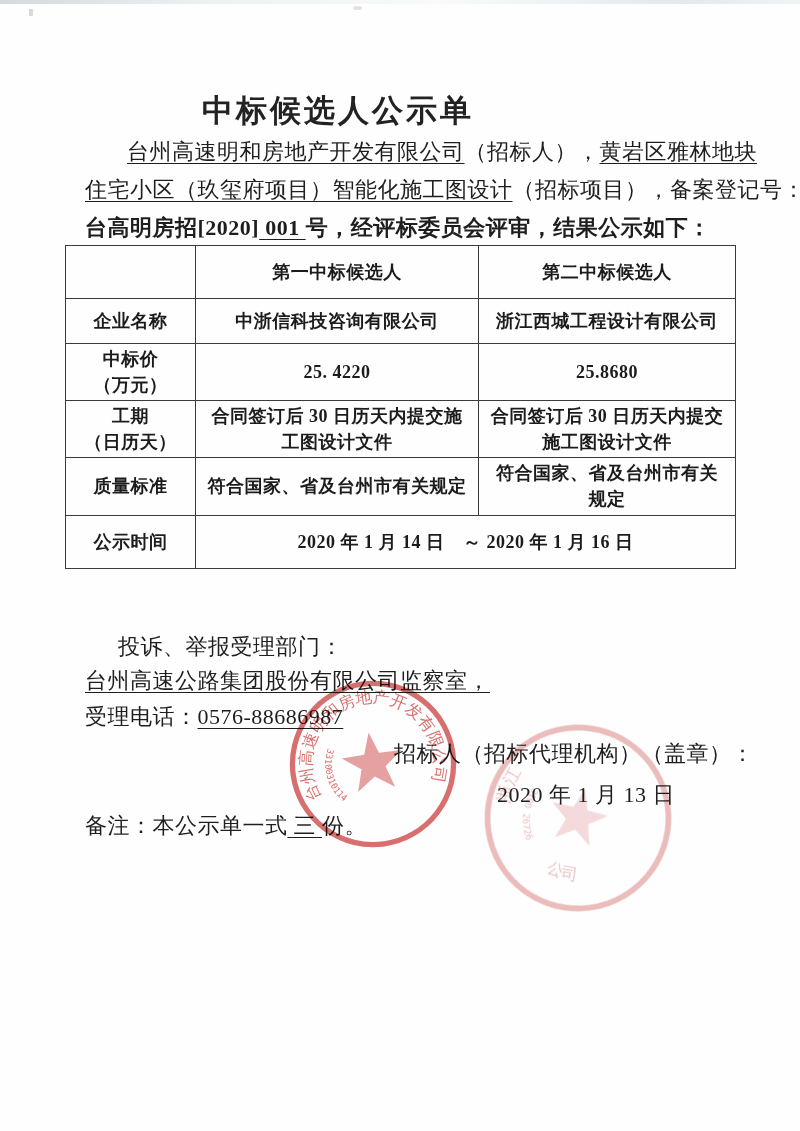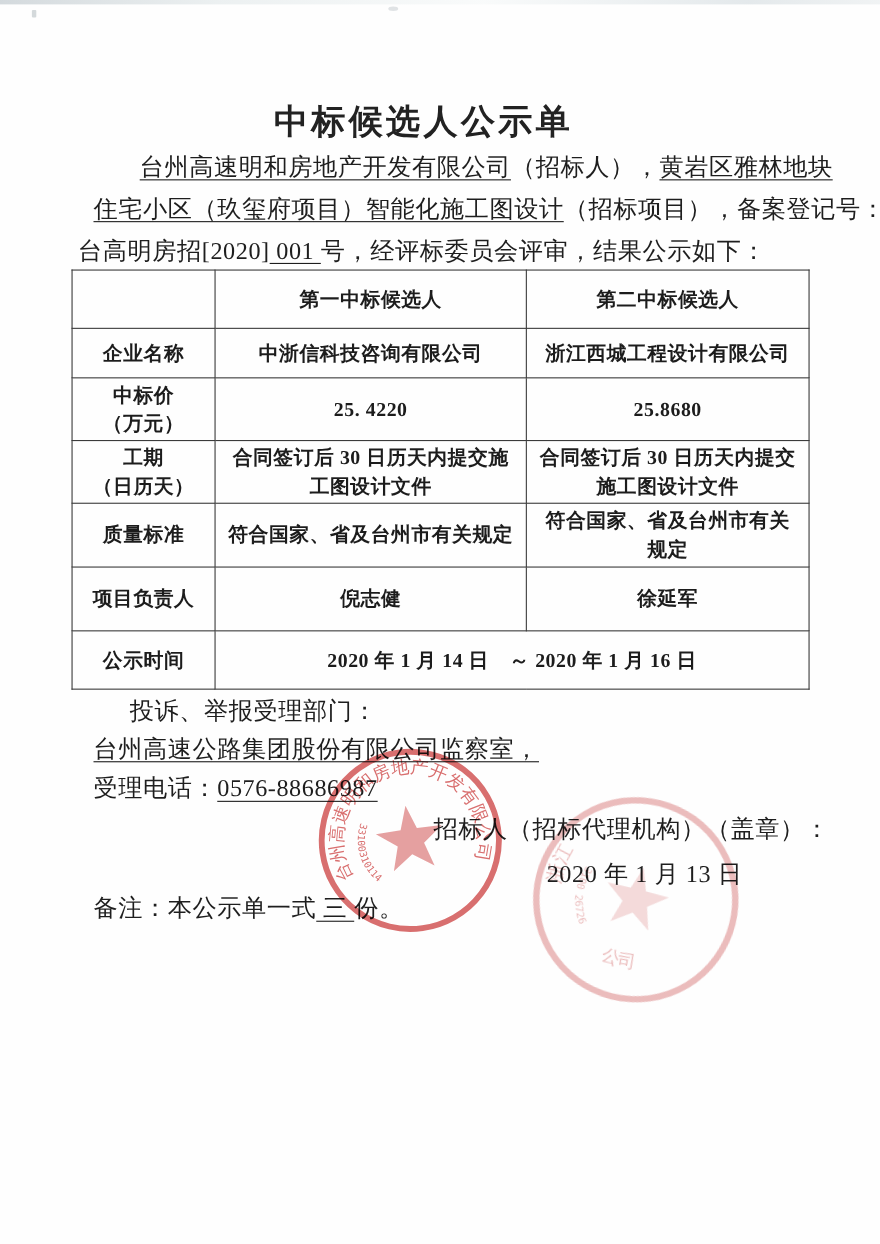--- a/index.html
+++ b/index.html
@@ -9,21 +9,21 @@
   }
   .scan-top{
     position:absolute; top:0; left:0; width:800px; height:4px;
     background:linear-gradient(90deg,#ccd3d7 0%,#e9eeef 25%,#f8fafa 55%,#dfe5e8 85%,#eef1f2 100%);
     opacity:.85;
   }
   .speck{position:absolute; background:#aab3b7; border-radius:1px;}
   .doc-title{
     position:absolute; top:90px; left:0; width:676px; text-align:center;
     font-family:"Liberation Sans", sans-serif; font-weight:700;
-    font-size:31px; letter-spacing:3px; color:#222;padding-left:47px;
+    font-size:31px; letter-spacing:3px; color:#222;
   }
   .line{
     position:absolute; font-size:22px; line-height:24px; white-space:nowrap;
     letter-spacing:.5px; color:#1e1e1e;
   }
   .u{
     text-decoration:underline;
     text-underline-offset:4px;
     text-decoration-thickness:1px;
   }
@@ -55,21 +55,21 @@
   <div class="speck" style="left:353px;top:6px;width:9px;height:4px;opacity:.35;border-radius:50%;"></div>
 
   <div class="doc-title">中标候选人公示单</div>
 
   <div class="line" style="left:127px;top:140px;">
     <span class="u">台州高速明和房地产开发有限公司</span><span>（招标人），</span><span class="u">黄岩区雅林地块</span>
   </div>
   <div class="line" style="left:85px;top:178px;">
     <span class="u">住宅小区（玖玺府项目）智能化施工图设计</span><span>（招标项目），备案登记号：</span>
   </div>
-  <div class="line" style="left:71px;top:216px;">
+  <div class="line" style="left:85px;top:216px;font-weight:bold;">
     <span>台高明房招[2020]</span><span class="u">&nbsp;001&nbsp;</span><span>号，经评标委员会评审，结果公示如下：</span>
   </div>
 
   <table class="bid">
     <colgroup>
         <col class="c1">
         <col class="c2">
         <col class="c3">
       </colgroup>
     <tbody>
@@ -92,25 +92,20 @@
     <tr class="r3">
       <td>工期
 （日历天）</td>
       <td>合同签订后 30 日历天内提交施工图设计文件</td>
       <td>合同签订后 30 日历天内提交施工图设计文件</td>
     </tr>
     <tr class="r4">
       <td>质量标准</td>
       <td>符合国家、省及台州市有关规定</td>
       <td>符合国家、省及台州市有关规定</td>
-    </tr>
-    <tr class="r5">
-      <td>项目负责人</td>
-      <td>倪志健</td>
-      <td>徐延军</td>
     </tr>
     <tr class="r6">
       <td>公示时间</td>
       <td colspan="2">2020 年 1 月 14 日　～ 2020 年 1 月 16 日</td>
     </tr>
   </tbody>
     </table>
 
   <div class="line" style="left:85px;top:669px;">
     <span class="u">台州高速公路集团股份有限公司监察室，</span>

